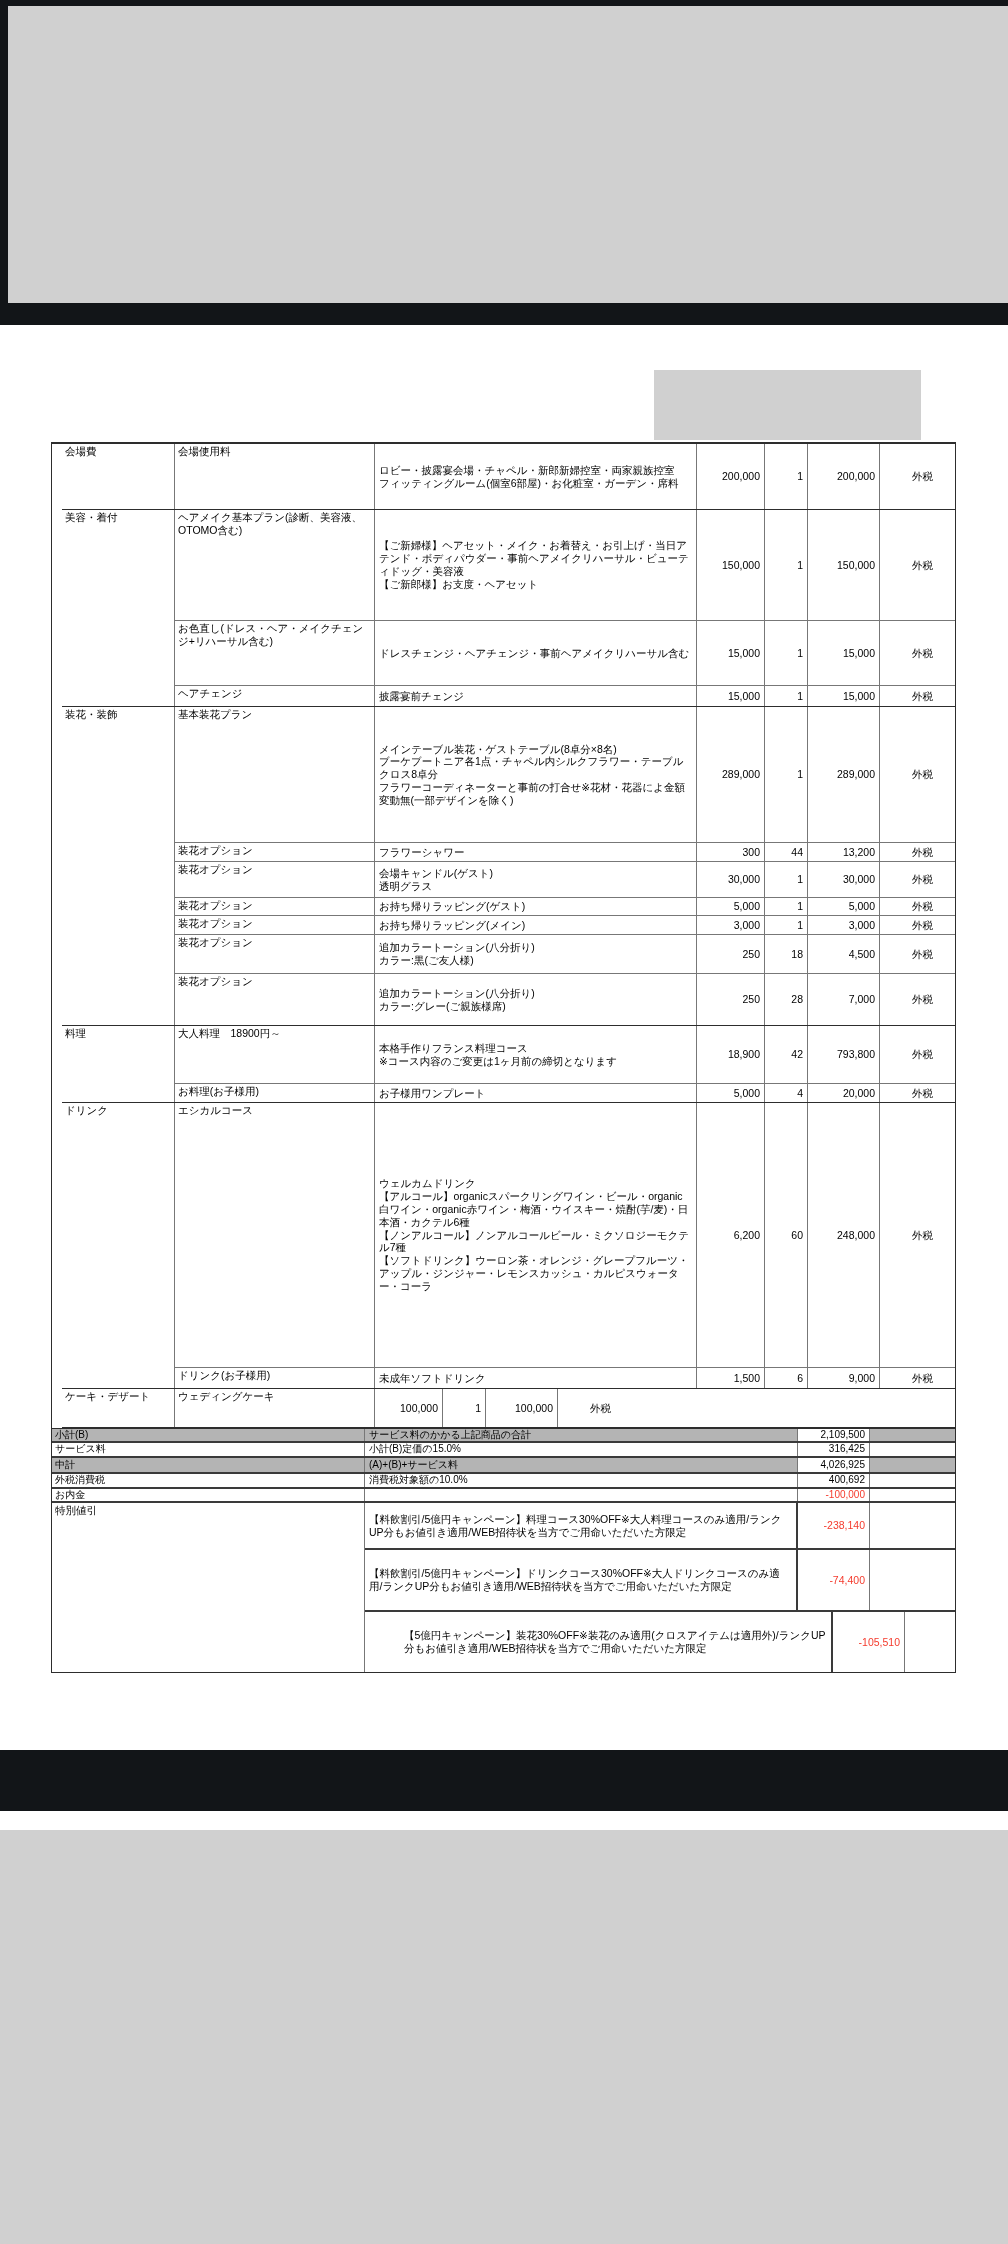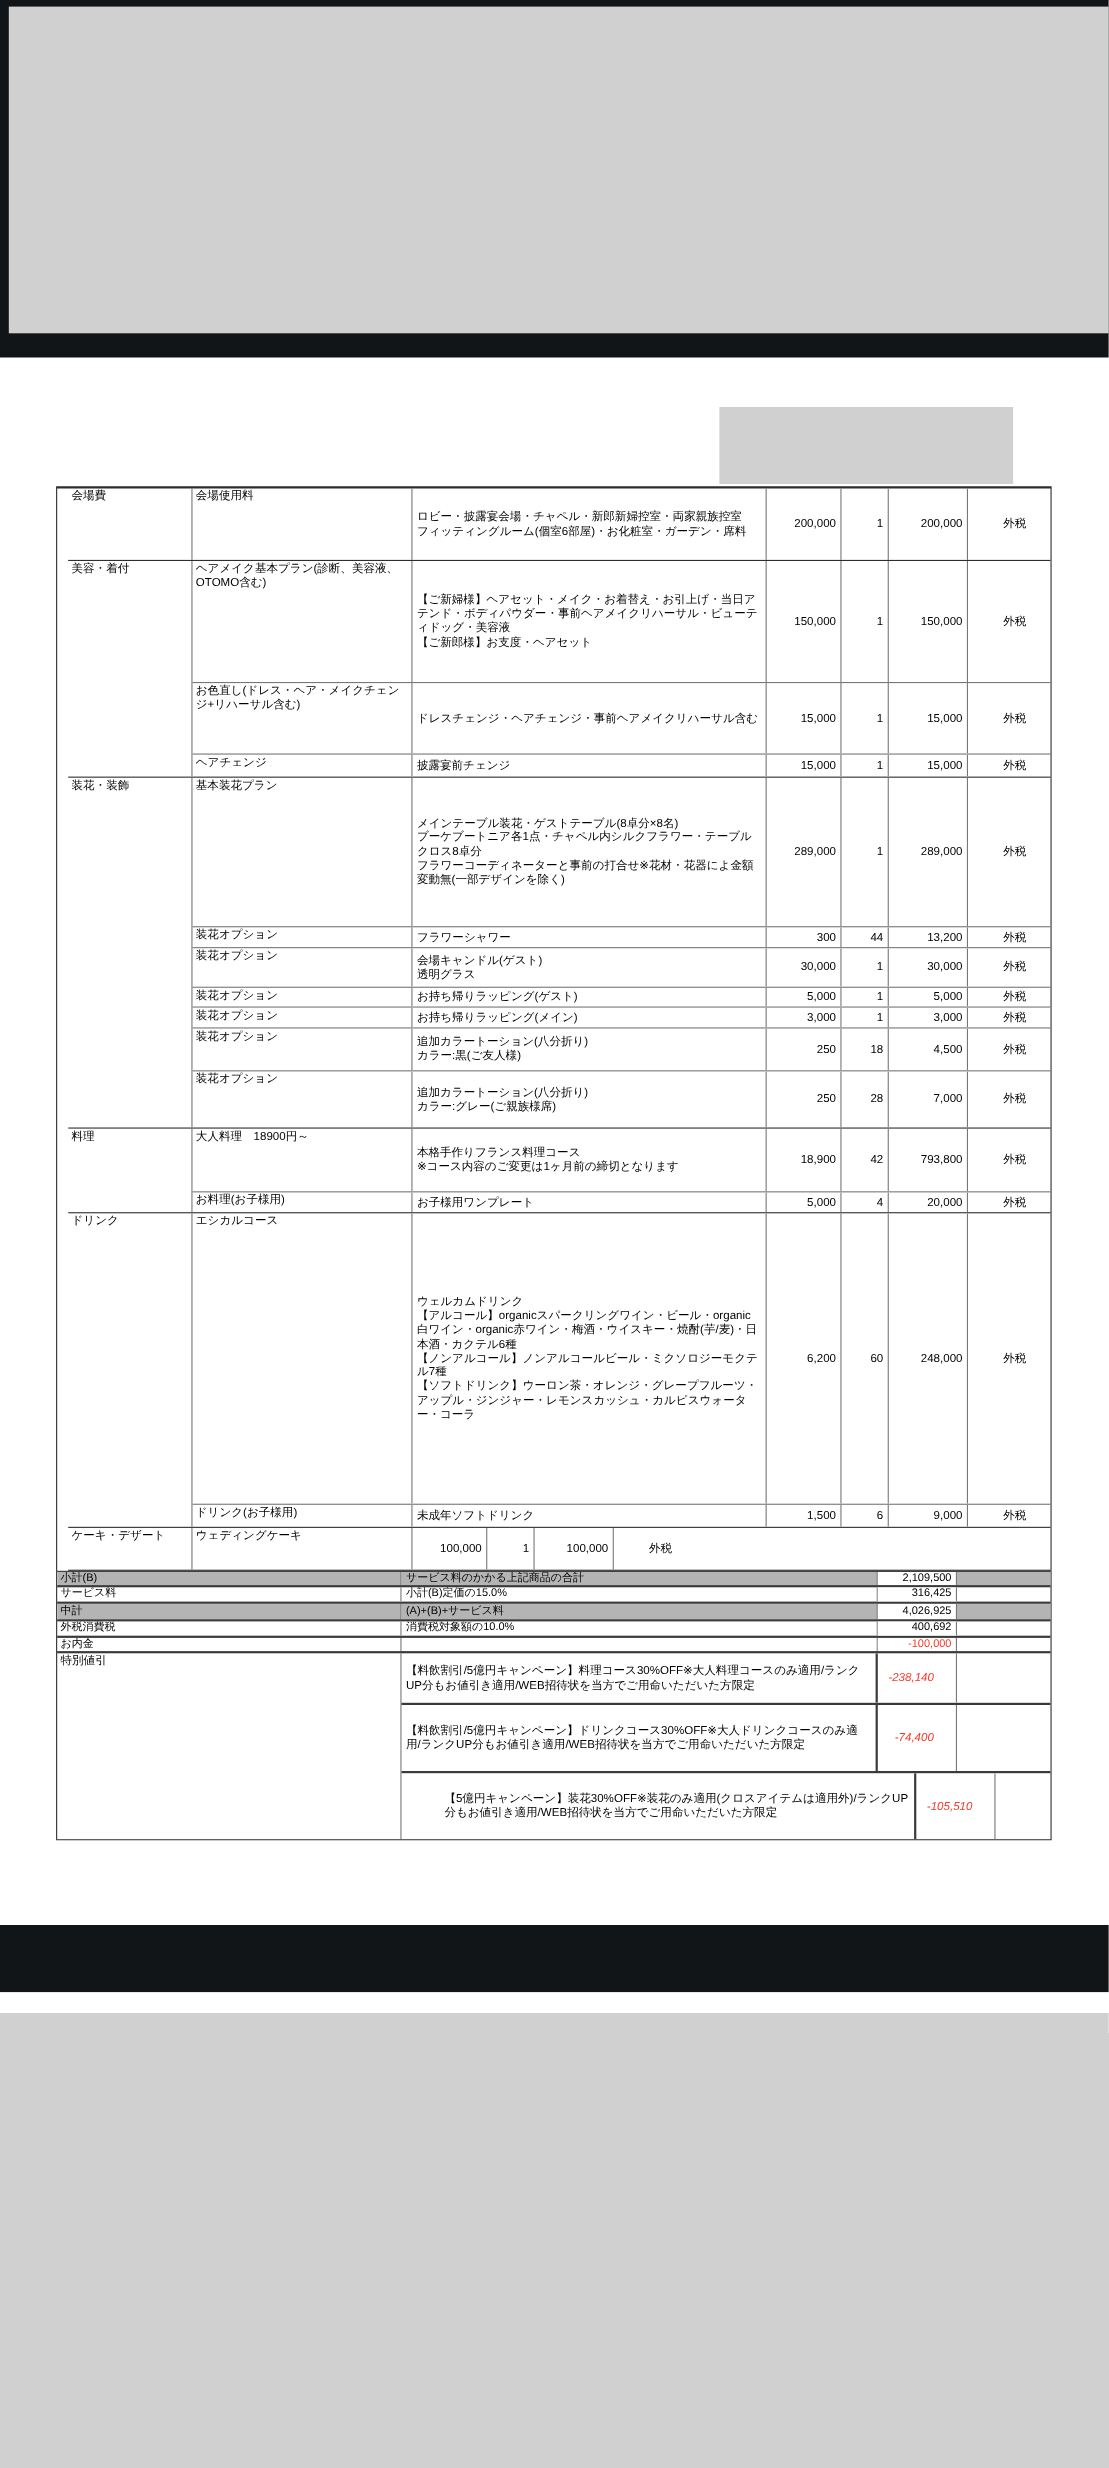--- a/index.html
+++ b/index.html
@@ -54,21 +54,21 @@
   .neg{color:var(--negative);}
 
   .dsec{display:flex;}
   .dlabel{width:313px;flex:0 0 313px;padding:1px 3px;border-right:1px solid var(--grid);}
   .drows{flex:1;display:flex;flex-direction:column;min-width:0;}
   .drow{display:flex;border-bottom:2px solid var(--sep);overflow:hidden;}
   .drow:last-child{border-bottom:none;margin-left:35px;}
   .ddesc{width:433px;flex:0 0 433px;padding:1px 4px;border-right:2px solid var(--sep);
          display:flex;align-items:center;white-space:pre-line;}
   .damt{width:72px;flex:0 0 72px;border-right:1px solid var(--grid);
-        display:flex;align-items:center;justify-content:flex-end;padding-right:20px;font-style:italic;}
+        display:flex;align-items:center;justify-content:flex-end;padding-right:4px;}
   .dtax{width:85px;flex:0 0 85px;}
 </style>
 </head>
 <body>
 
 <div class="band-top">
   <div class="panel-top"></div>
 </div>
 
 <div class="info-block"></div>

